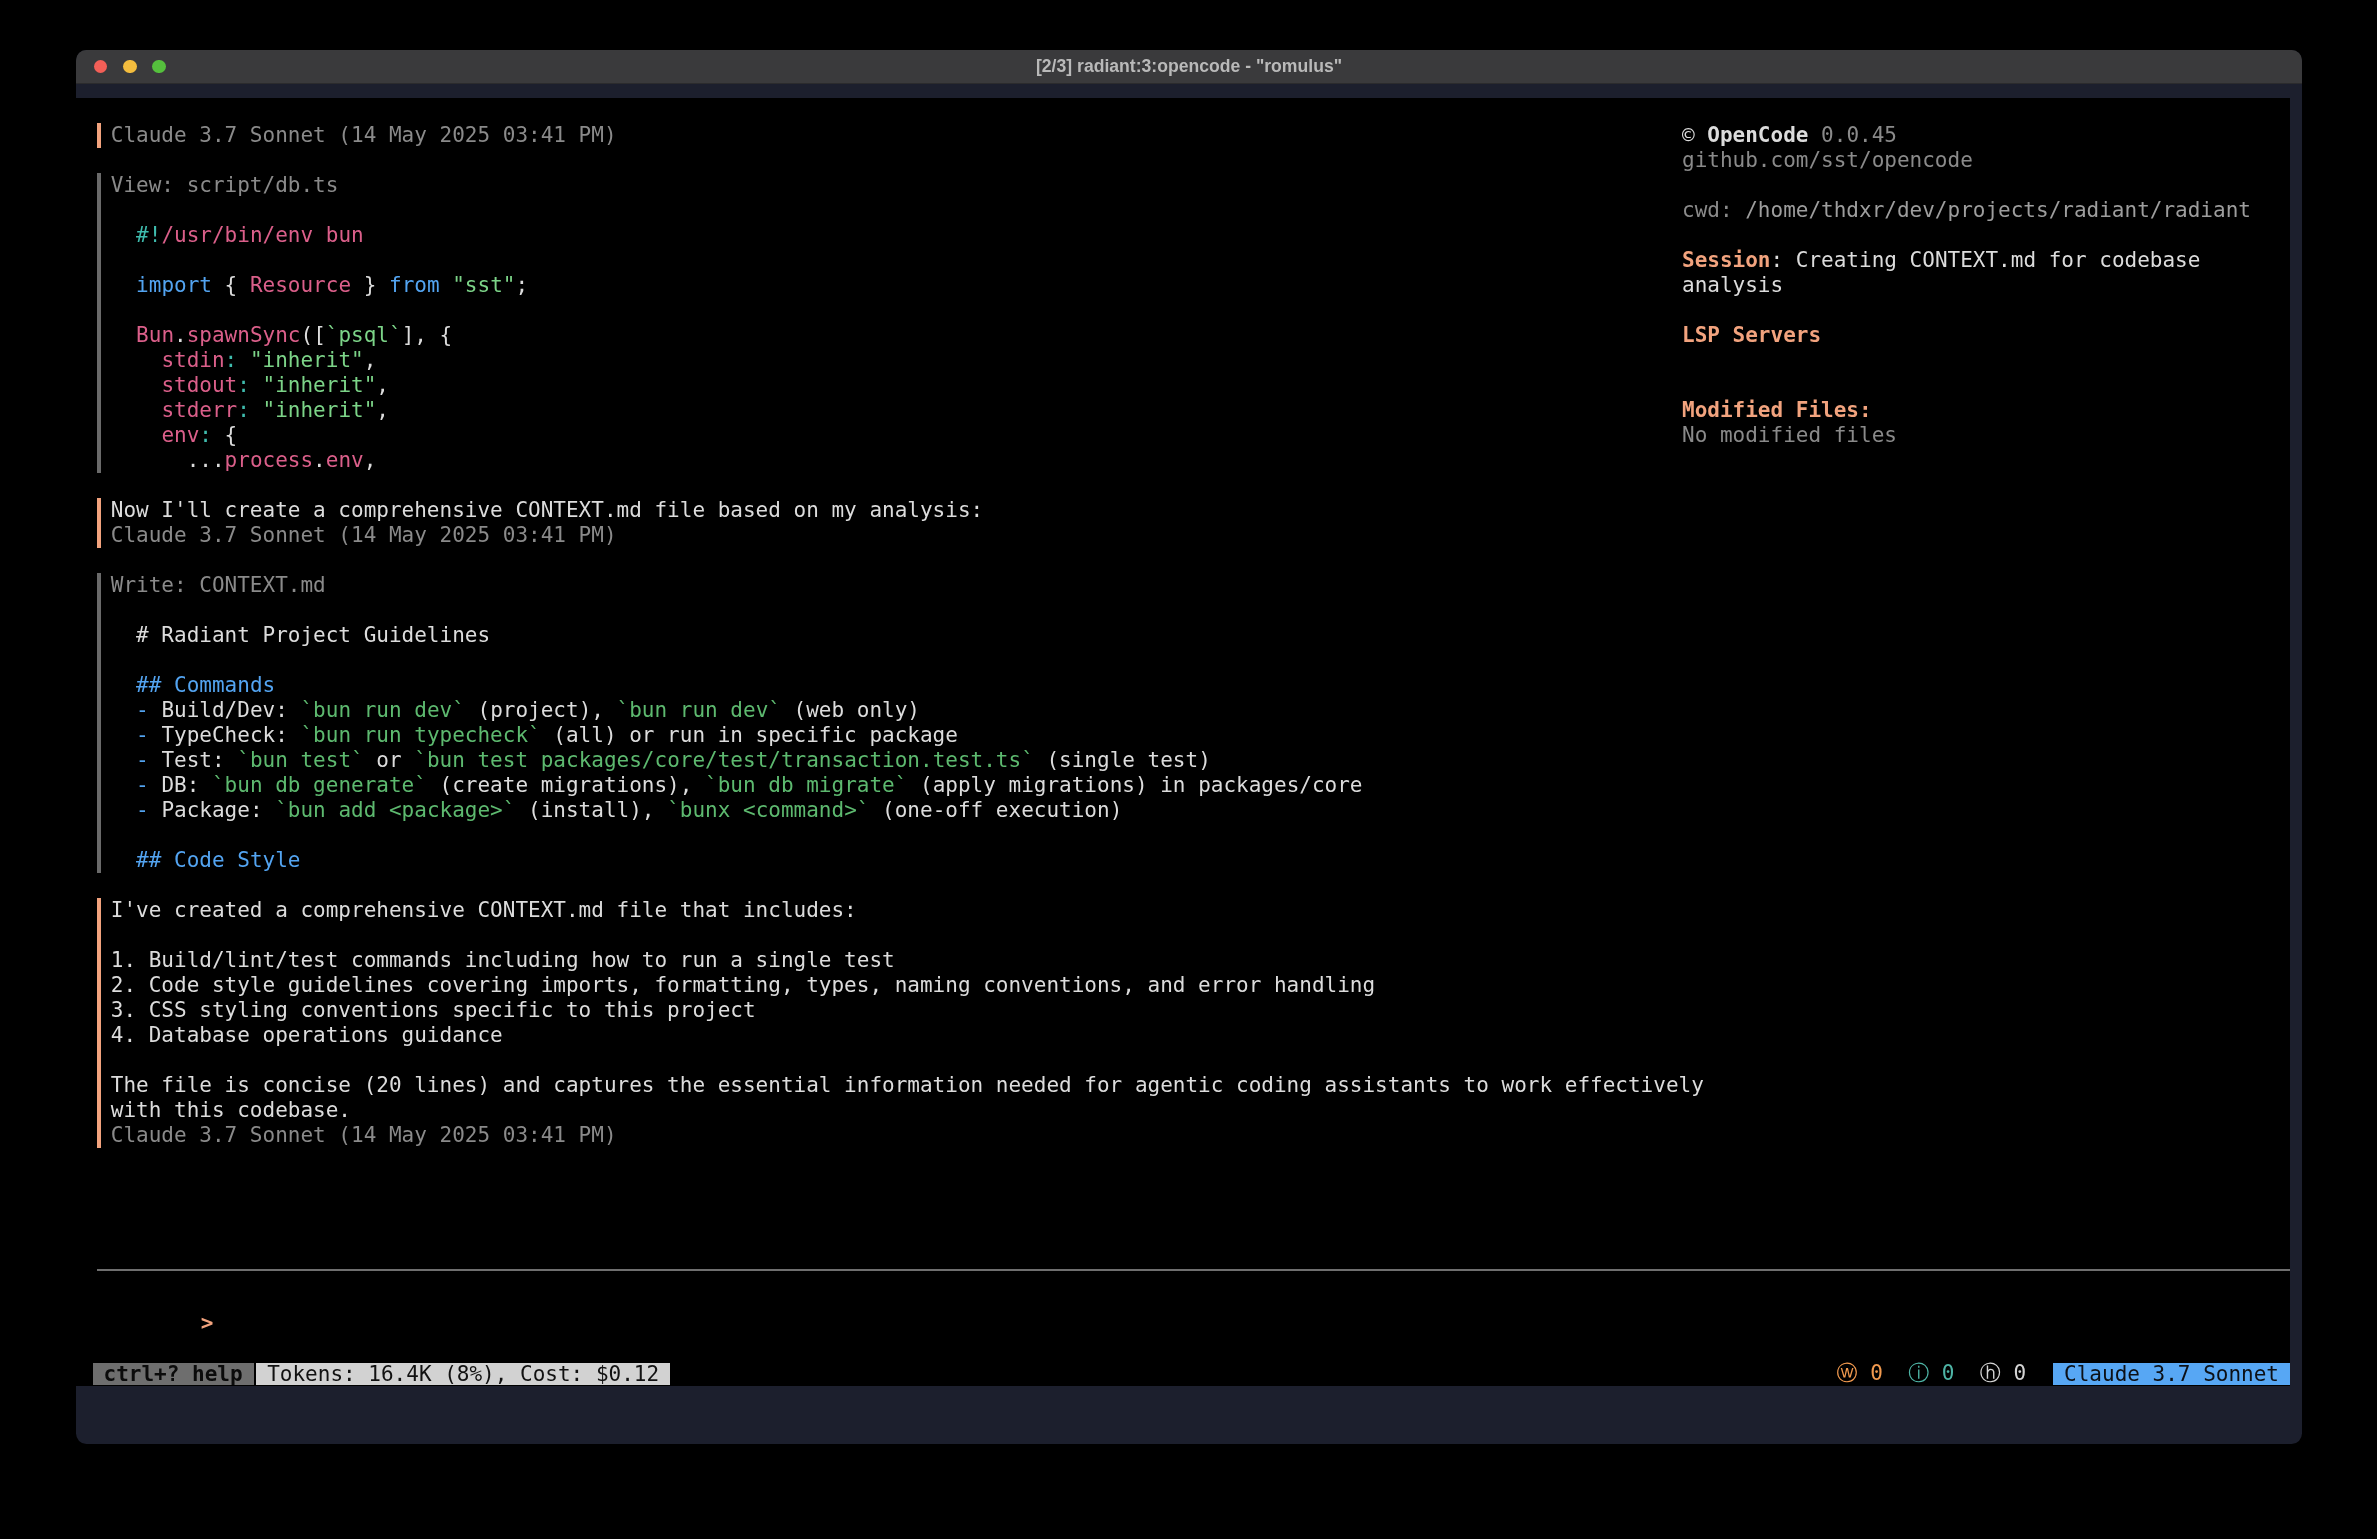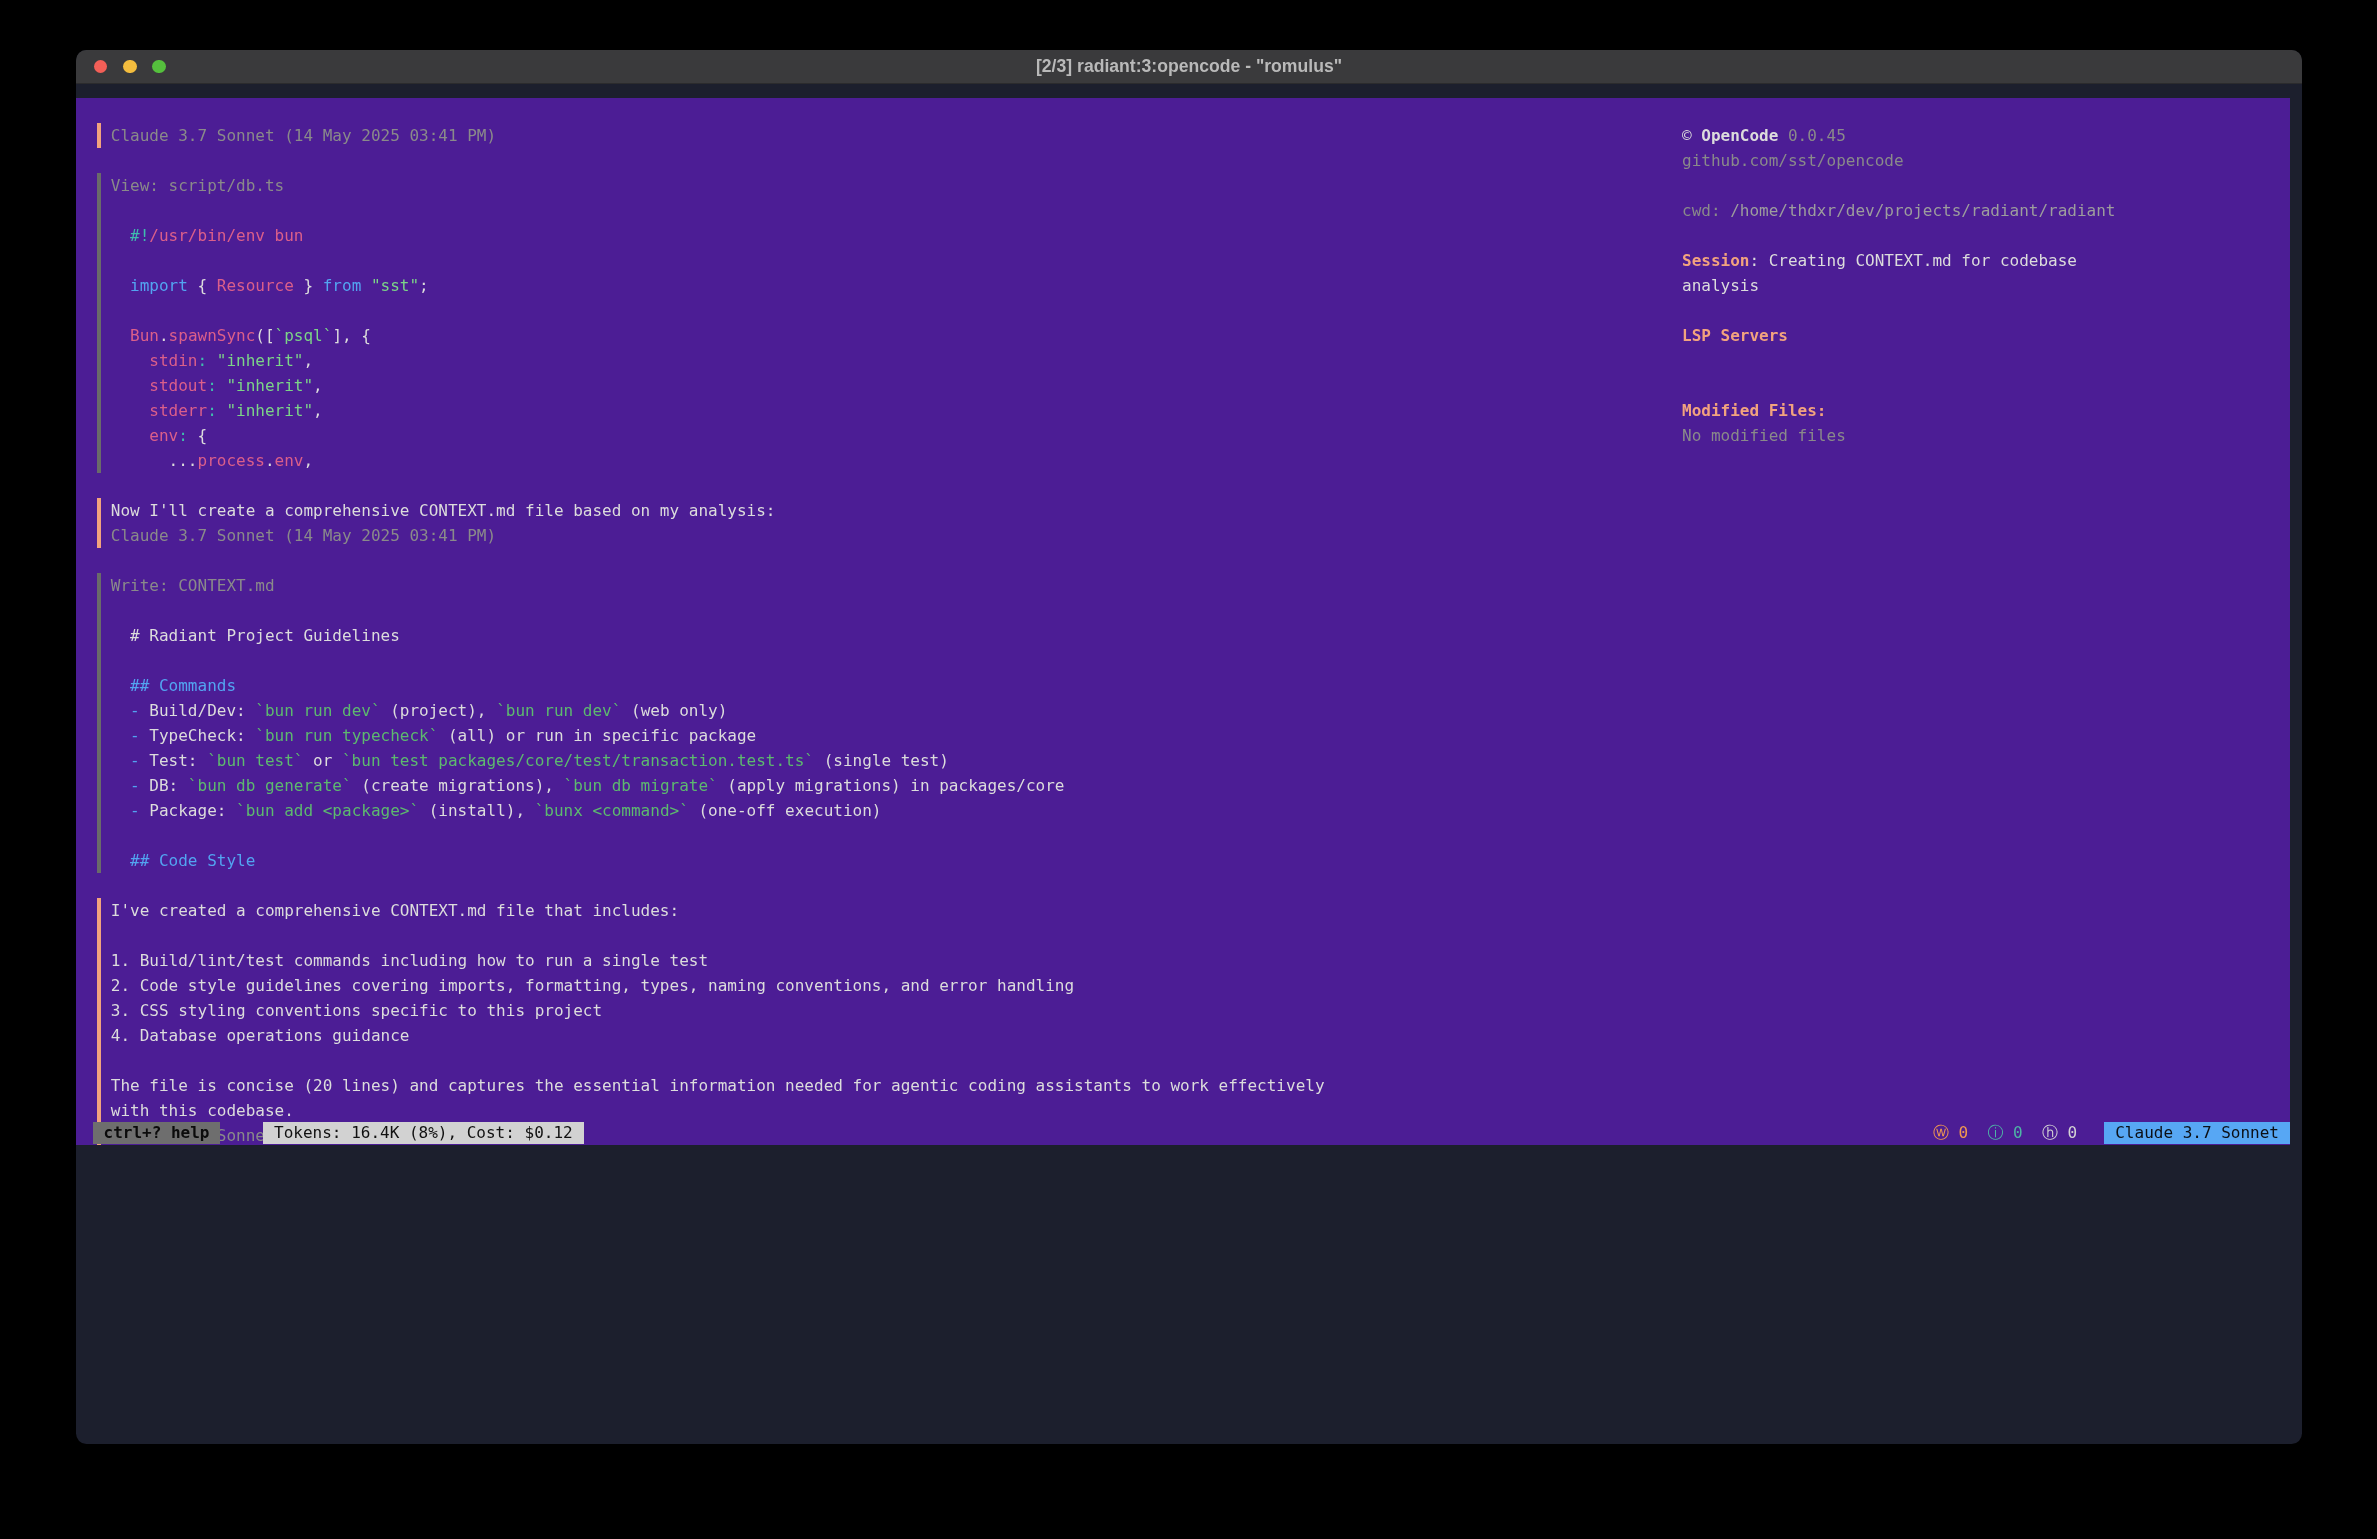--- a/index.html
+++ b/index.html
@@ -17,43 +17,43 @@
   .tl.red{background:#f35f57;}
   .tl.yellow{background:#f4bd3e;}
   .tl.green{background:#55c03d;}
   .title{position:absolute;left:0;right:0;top:0;height:33px;line-height:33px;
          text-align:center;color:#b9b9b9;font-weight:700;font-size:17.6px;
          font-family:"Liberation Sans",sans-serif;}
 
   .term-body{position:relative;height:1360px;}
 
   
-  .tui{position:absolute;left:0;top:14.4px;width:2214px;height:1047px;
-       background:#4c1d95;overflow:hidden;
-       font-size:16px;line-height:25px;white-space:pre;color:#dcdcdc;}
+  .tui{position:absolute;left:0;top:14.4px;width:2214px;height:1288px;
+       background:#000000;overflow:hidden;
+       font-size:21px;line-height:25px;white-space:pre;color:#dcdcdc;}
 
   .chat{position:absolute;left:21px;top:25px;}
   .block{border-left:4.6px solid #6a6a6a;padding-left:9.8px;margin-bottom:25px;}
   .block.accent-orange{border-left-color:#f2a37e;}
   .block.accent-gray{border-left-color:#6a6a6a;}
   .line{min-height:25px;}
 
   .sidebar{position:absolute;left:1606px;top:25px;width:600px;}
 
   .hint{position:absolute;left:21px;top:1091px;}
 
   .editor{position:absolute;left:21px;right:0;top:1171px;
           border-top:2px solid #6f6f6f;padding:15px 0 0 2.6px;}
   .prompt{color:#f2a37e;font-weight:700;}
 
   .statusbar{position:absolute;left:8px;right:0;bottom:0;height:25px;
              display:flex;align-items:center;padding-left:8.5px;}
   .chip{height:22px;line-height:22px;padding:0 11px;display:inline-block;}
   .chip-help{background:#6e6e6e;color:#0b0b0b;font-weight:700;margin-right:2.6px;}
-  .chip-tokens{background:#d2d2d2;color:#111111;margin-left:40px;}
+  .chip-tokens{background:#d2d2d2;color:#111111;}
   .right-cluster{margin-left:auto;display:flex;align-items:center;justify-content:flex-end;}
   .diags{margin-right:27px;font-family:"DejaVu Sans Mono","DejaVu Sans",monospace;}
   .chip-model{background:#57a7f4;color:#0c1016;}
 
   .tmuxbar{position:absolute;left:0;top:1302px;width:100%;height:25px;
            line-height:25px;display:flex;justify-content:space-between;
            padding:0 10.4px 0 8.5px;box-sizing:border-box;
            color:#aab4da;font-size:19px;white-space:pre;}
 
   

